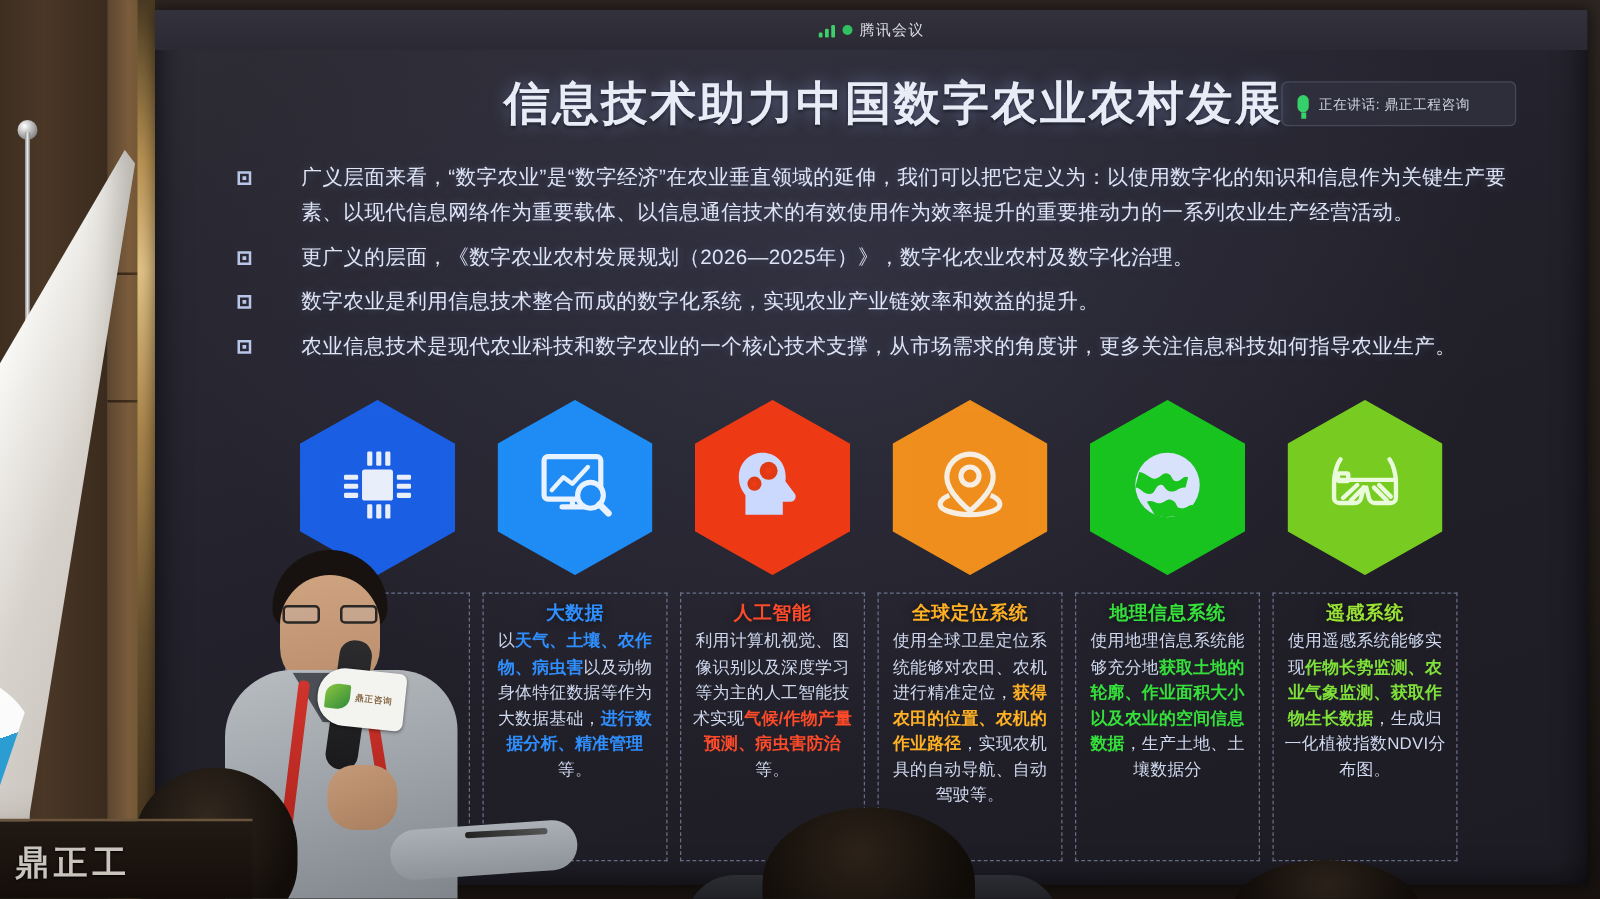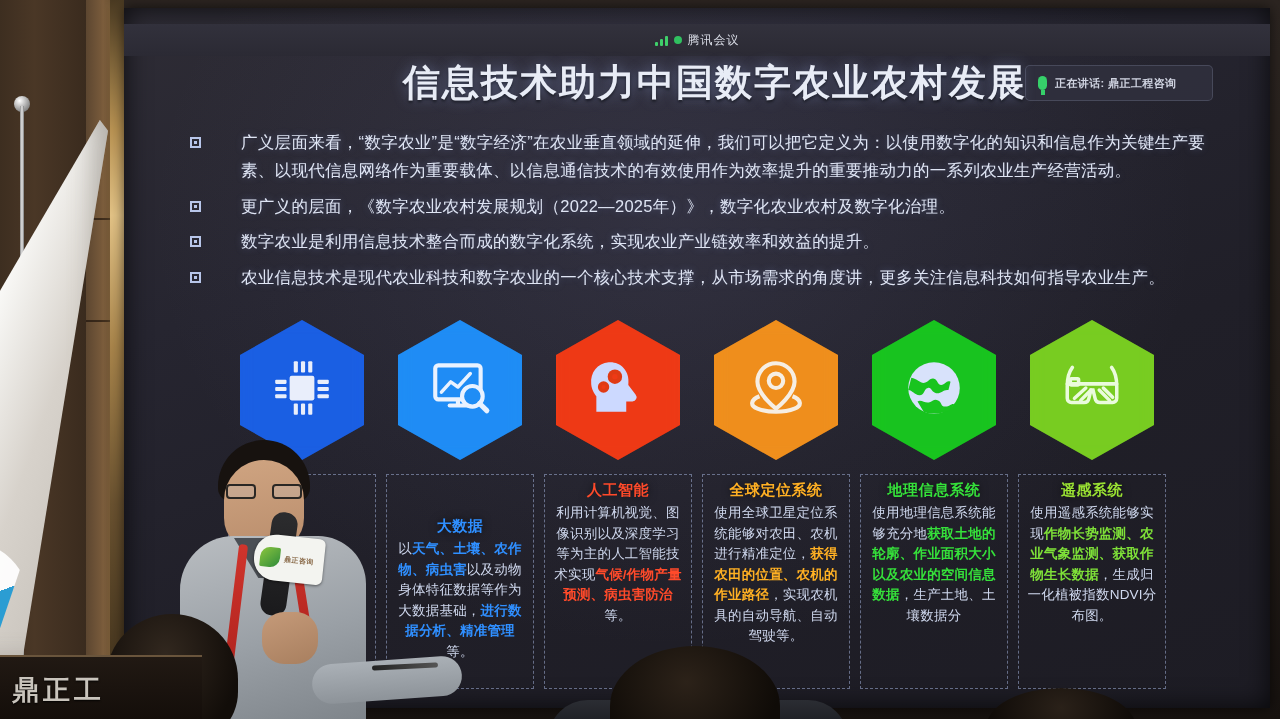--- a/index.html
+++ b/index.html
@@ -56,36 +56,36 @@
     text-shadow:0 1px 2px rgba(0,0,0,.9); }
 
   
   .screen { position:absolute; left:124px; top:8px; width:1146px; height:700px;
     background:linear-gradient(160deg,#2e2c35 0%,#262530 30%,#201f28 62%,#1d1c24 100%);
     box-shadow:0 0 26px rgba(0,0,0,.75) inset, 0 0 12px rgba(0,0,0,.6); }
   .screen-vig { position:absolute; inset:0;
     background:radial-gradient(ellipse at 48% 30%, rgba(120,120,160,.16) 0%, rgba(0,0,0,0) 62%); }
 
   
-  .topbar { position:absolute; left:0; top:16px; width:100%; height:32px;
+  .topbar { position:absolute; left:0; top:0; width:100%; height:32px;
     background:linear-gradient(180deg,#32313c,#2b2a34); display:flex; align-items:center;
     justify-content:center; gap:6px; }
   .sig { display:flex; align-items:flex-end; gap:2px; height:11px; }
   .sig i { display:block; width:3px; background:#3fcf6a; border-radius:1px; }
   .sig i:nth-child(1){height:4px;} .sig i:nth-child(2){height:7px;} .sig i:nth-child(3){height:10px;}
   .greendot { width:8px; height:8px; border-radius:50%; background:#30c060; }
   .topbar-label { font-size:12px; color:#d9dce6; letter-spacing:1px; }
 
   
   .speaking { position:absolute; right:57px; top:57px; width:188px; height:36px;
     background:rgba(48,48,62,.86); border:1px solid rgba(120,125,150,.35); border-radius:5px;
     display:flex; align-items:center; gap:8px; padding:0 12px; }
   .mic { width:9px; height:14px; border-radius:5px; background:#36d06a; position:relative; flex:none;}
   .mic:after { content:""; position:absolute; left:2.5px; bottom:-5px; width:4px; height:5px; background:#36d06a; }
-  .speaking-text { font-size:11px; color:#cfd3e0; white-space:nowrap; letter-spacing:.4px;font-weight:bold; }
+  .speaking-text { font-size:11px; color:#cfd3e0; white-space:nowrap; letter-spacing:.4px; }
 
   
   .title { position:absolute; left:0; right:0; top:50px; text-align:center;
     font-size:37px; font-weight:700; color:#e8ecf6; letter-spacing:2px;
     font-family:"Liberation Sans","DejaVu Sans",sans-serif;
     text-shadow:0 0 14px rgba(150,170,230,.45), 0 2px 3px rgba(0,0,0,.7);padding-left:36px; }
 
   
   .bullets { position:absolute; left:66px; right:44px; top:120px; }
   .bullet { display:flex; align-items:flex-start; gap:12px; margin-bottom:7px; }
@@ -204,21 +204,21 @@
 
     <div class="title">信息技术助力中国数字农业农村发展</div>
 
     <div class="bullets" id="bullets">
         <div class="bullet">
           <span class="bsq"></span>
           <div class="btext">广义层面来看，“数字农业”是“数字经济”在农业垂直领域的延伸，我们可以把它定义为：以使用数字化的知识和信息作为关键生产要素、以现代信息网络作为重要载体、以信息通信技术的有效使用作为效率提升的重要推动力的一系列农业生产经营活动。</div>
         </div>
         <div class="bullet">
           <span class="bsq"></span>
-          <div class="btext">更广义的层面，《数字农业农村发展规划（2022—2025年）》，数字化农业农村及数字化治理。</div>
+          <div class="btext">更广义的层面，《数字农业农村发展规划（2026—2025年）》，数字化农业农村及数字化治理。</div>
         </div>
         <div class="bullet">
           <span class="bsq"></span>
           <div class="btext">数字农业是利用信息技术整合而成的数字化系统，实现农业产业链效率和效益的提升。</div>
         </div>
         <div class="bullet">
           <span class="bsq"></span>
           <div class="btext">农业信息技术是现代农业科技和数字农业的一个核心技术支撑，从市场需求的角度讲，更多关注信息科技如何指导农业生产。</div>
         </div>
       </div>
@@ -295,21 +295,21 @@
             </svg></span>
         </div>
       </div>
 
     <div class="cards" id="cards">
         <div class="card">
           <div class="card-title" style="color: rgb(111, 176, 255);"></div>
           <div class="card-body"><span></span></div>
         </div>
         <div class="card">
-          <div class="card-title" style="color: rgb(47, 143, 255); margin-top: 36px;">大数据</div>
+          <div class="card-title" style="color: rgb(47, 143, 255);">大数据</div>
           <div class="card-body"><span>以</span><em style="color: rgb(47, 143, 255);">天气、土壤、农作物、病虫害</em><span>以及动物身体特征数据等作为大数据基础，</span><em style="color: rgb(47, 143, 255);">进行数据分析、精准管理</em><span>等。</span></div>
         </div>
         <div class="card">
           <div class="card-title" style="color: rgb(255, 74, 42);">人工智能</div>
           <div class="card-body"><span>利用计算机视觉、图像识别以及深度学习等为主的人工智能技术实现</span><em style="color: rgb(255, 74, 42);">气候/作物产量预测、病虫害防治</em><span>等。</span></div>
         </div>
         <div class="card">
           <div class="card-title" style="color: rgb(255, 176, 35);">全球定位系统</div>
           <div class="card-body"><span>使用全球卫星定位系统能够对农田、农机进行精准定位，</span><em style="color: rgb(255, 176, 35);">获得农田的位置、农机的作业路径</em><span>，实现农机具的自动导航、自动驾驶等。</span></div>
         </div>

